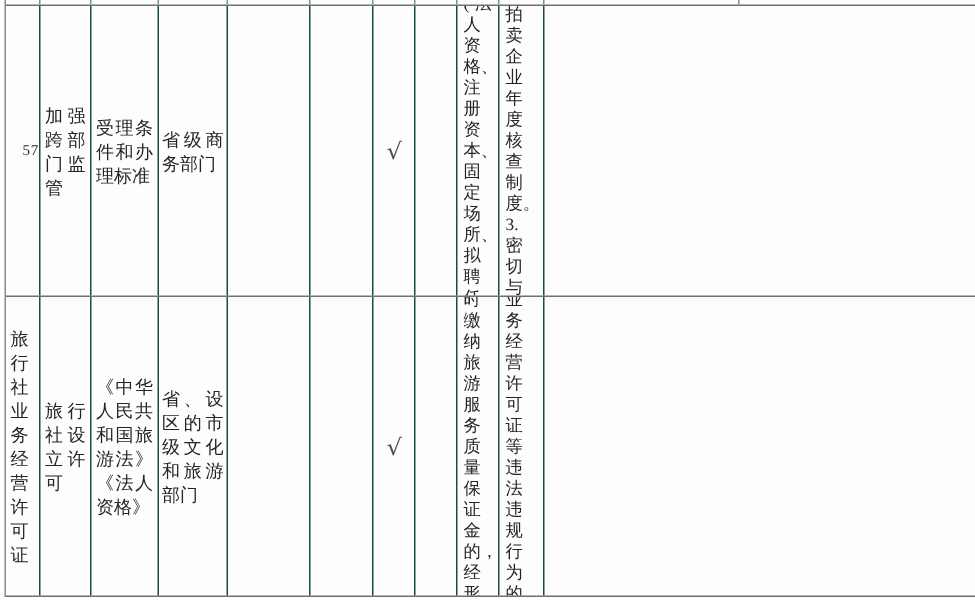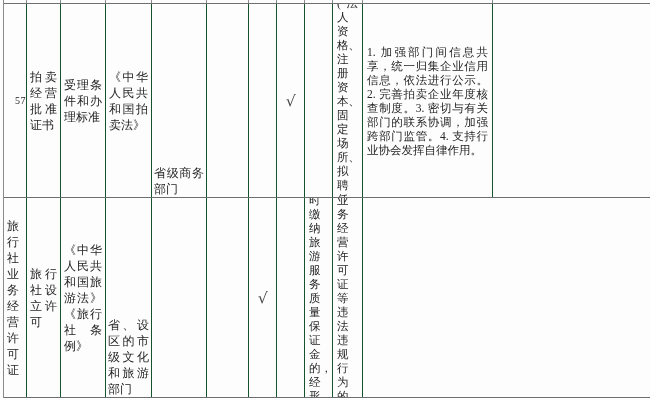--- a/index.html
+++ b/index.html
@@ -41,21 +41,21 @@
     text-justify: inter-ideograph;
     font-size: 12px;
     line-height: 16px;
     color: #242424;
   }
   .cell.num { font-size: 10px; letter-spacing: 0.5px; color: #242424; justify-content: flex-end; }
   .cell.c-dept   { padding: 0 3px; }
   .cell.c-item   { padding: 0 3px; }
   .cell.c-cert   { padding: 0 3px; }
   .cell.c-basis  { padding: 0 3px; }
-  .cell.c-auth   { padding: 0 2px; align-items: flex-end; }
+  .cell.c-auth   { padding: 0 2px; }
 
   .cell.c-check { font-size: 15px; color: #4d4d4d; }
   .check-mark { transform: scaleX(1.05); font-family: "DejaVu Sans", sans-serif; }
 
   .cell.c-body { padding: 0 4px; }
   .cell.c-body .txt {
     font-size: 11.5px;
     line-height: 14px;
   }
 </style>
@@ -78,27 +78,24 @@
         <div class="cell"></div>
       <div class="cell"></div>
         <div class="cell"></div>
     </div>
 
     <div class="trow r1">
       <div class="cell num">
         <span>57</span>
       </div>
       <div class="cell c-item">
-        <span class="txt">拍卖经营批准证书</span>
+        <span class="txt">加强跨部门监管</span>
       </div>
       <div class="cell c-cert">
         <span class="txt">受理条件和办理标准</span>
-      </div>
-      <div class="cell c-basis">
-        <span class="txt">《中华人民共和国拍卖法》</span>
       </div>
       <div class="cell c-auth">
         <span class="txt">省级商务部门</span>
       </div>
       <div class="cell"></div>
       <div class="cell"></div>
       <div class="cell c-check">
         <span class="check-mark">√</span>
       </div>
       <div class="cell"></div>
@@ -111,21 +108,21 @@
     </div>
 
     <div class="trow r2">
       <div class="cell c-cert">
         <span class="txt">旅行社业务经营许可证</span>
       </div>
       <div class="cell c-item">
         <span class="txt">旅行社设立许可</span>
       </div>
       <div class="cell c-basis">
-        <span class="txt">《中华人民共和国旅游法》《旅行社条例》</span>
+        <span class="txt">《中华人民共和国旅游法》《法人资格》</span>
       </div>
       <div class="cell c-auth">
         <span class="txt">省、设区的市级文化和旅游部门</span>
       </div>
       <div class="cell"></div>
       <div class="cell"></div>
       <div class="cell c-check">
         <span class="check-mark">√</span>
       </div>
       <div class="cell"></div>

